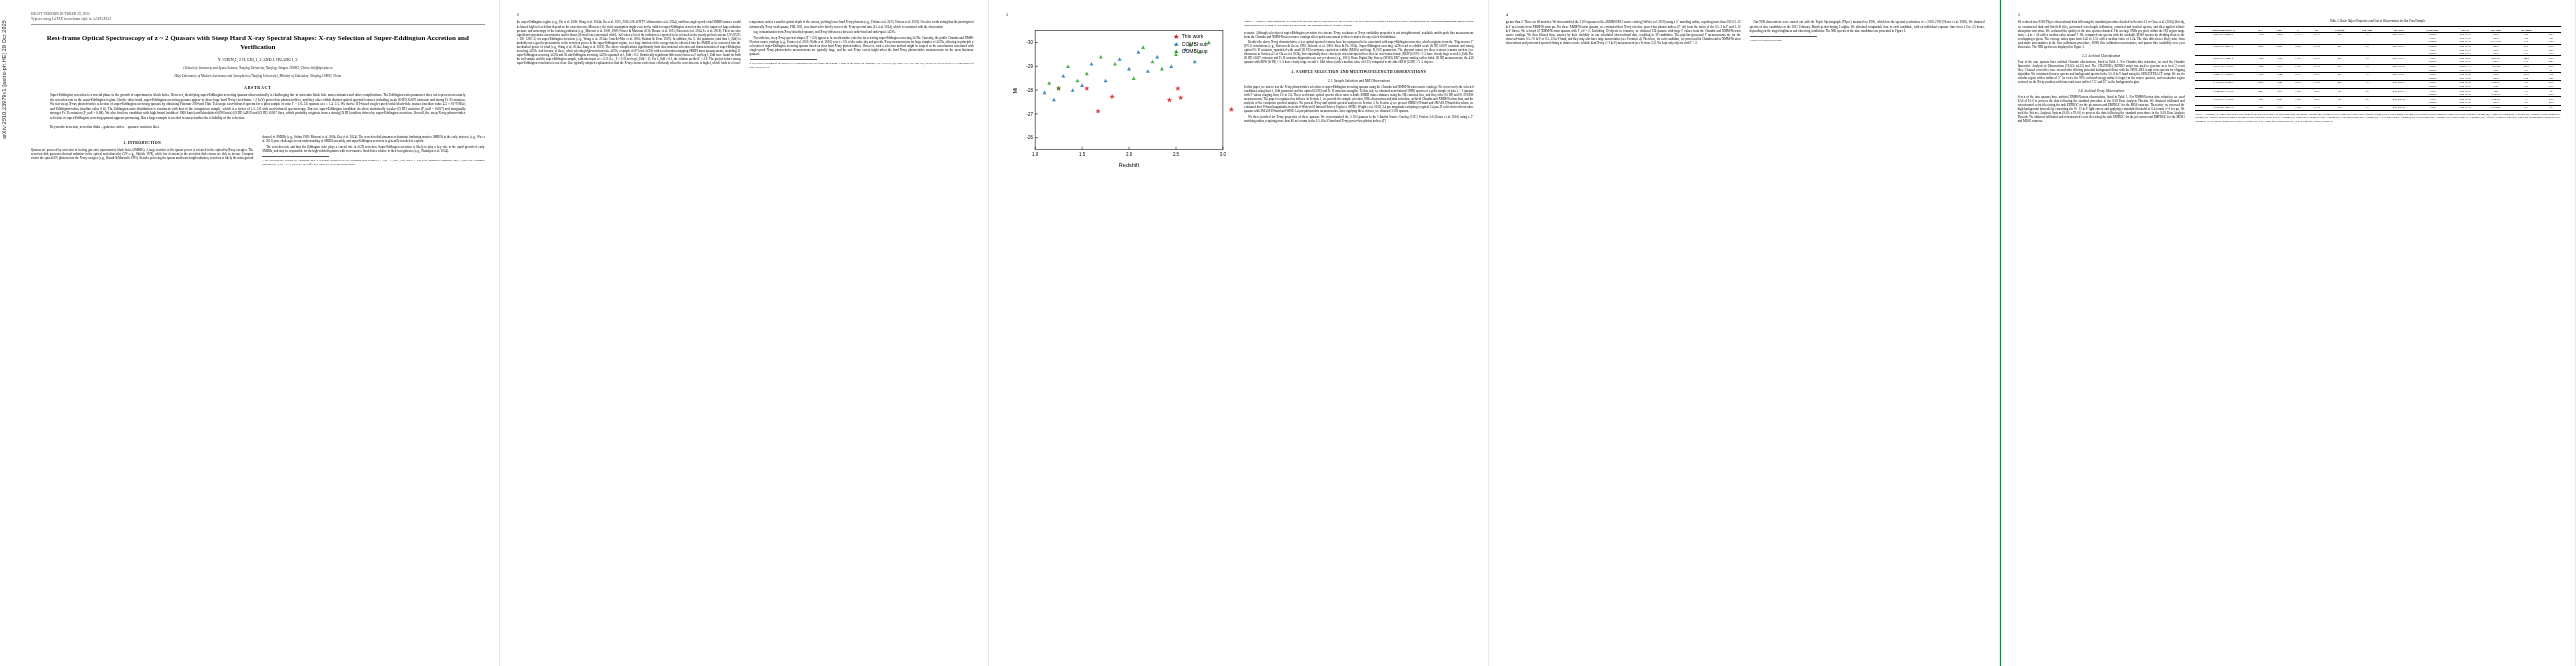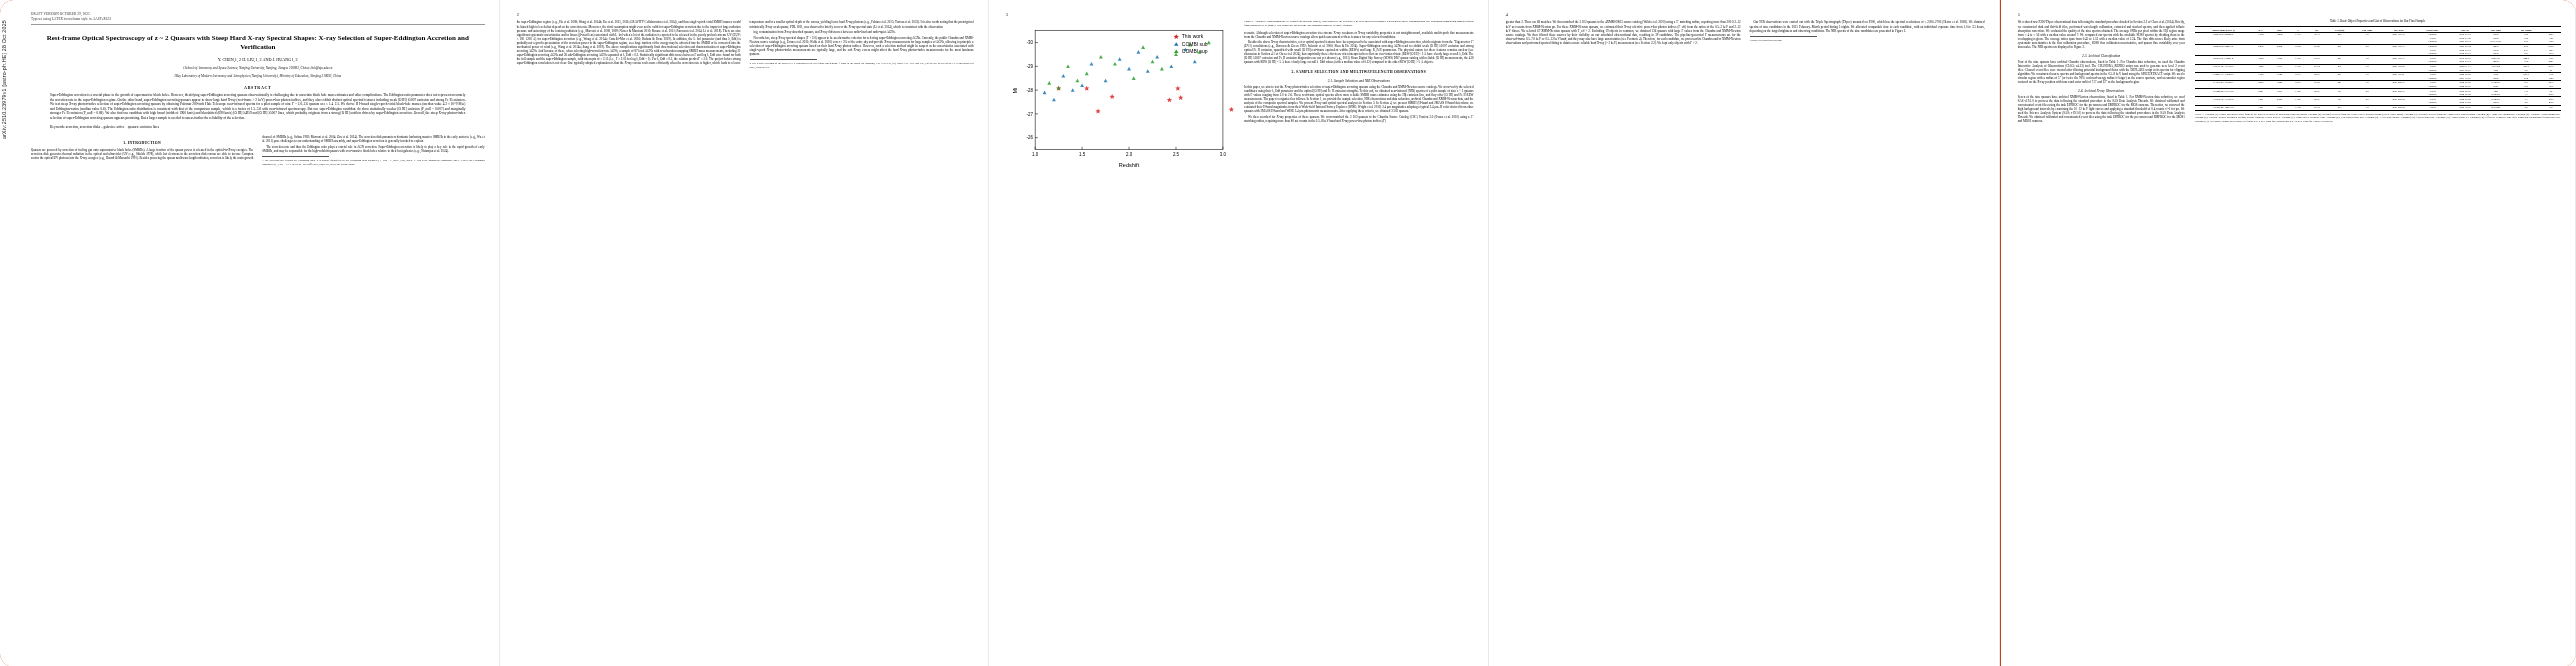--- a/index.html
+++ b/index.html
@@ -1,17 +1,17 @@
 <!DOCTYPE html>
 <html style="font-size:9px"><head>
 <meta charset="utf-8">
 <style>
   html,body{margin:0;padding:0;background:#ffffff;}
   body{font-family:"Liberation Serif", serif;color:#000;}
-  .page{width:2576px;height:667px;position:relative;background:#c2410c;overflow:hidden;border-radius:14px;}
+  .page{width:2576px;height:667px;position:relative;background:#15803d;overflow:hidden;}
   .sheet{position:absolute;top:0;background:#fff;border-right:0.6px solid #e9e9e9;height:667px;box-sizing:border-box;}
   .p1{left:0;width:500px;padding:12.2px 14.5px 0 31px;}
   .p2{left:500px;width:489px;padding:12.2px 14.5px 0 16.7px;}
   .p3{left:989px;width:500px;padding:12.2px 14.5px 0 16.7px;}
   .p4{left:1489px;width:511px;padding:12.2px 14.5px 0 16.7px;}
   .p5{left:2001px;width:575px;padding:12.2px 14.5px 0 16.7px;}
   .hdr{font-size:3.4px;color:#333;letter-spacing:0.1px;line-height:1.5;}
   .hdr .rule{border-bottom:0.3px solid #999;margin:1.7px 0 0 0;}
   .pnum{font-size:4.4px;color:#222;}
   .title{font-weight:bold;font-size:7px;line-height:1.25;text-align:center;margin:9px 0 5px 0;}

